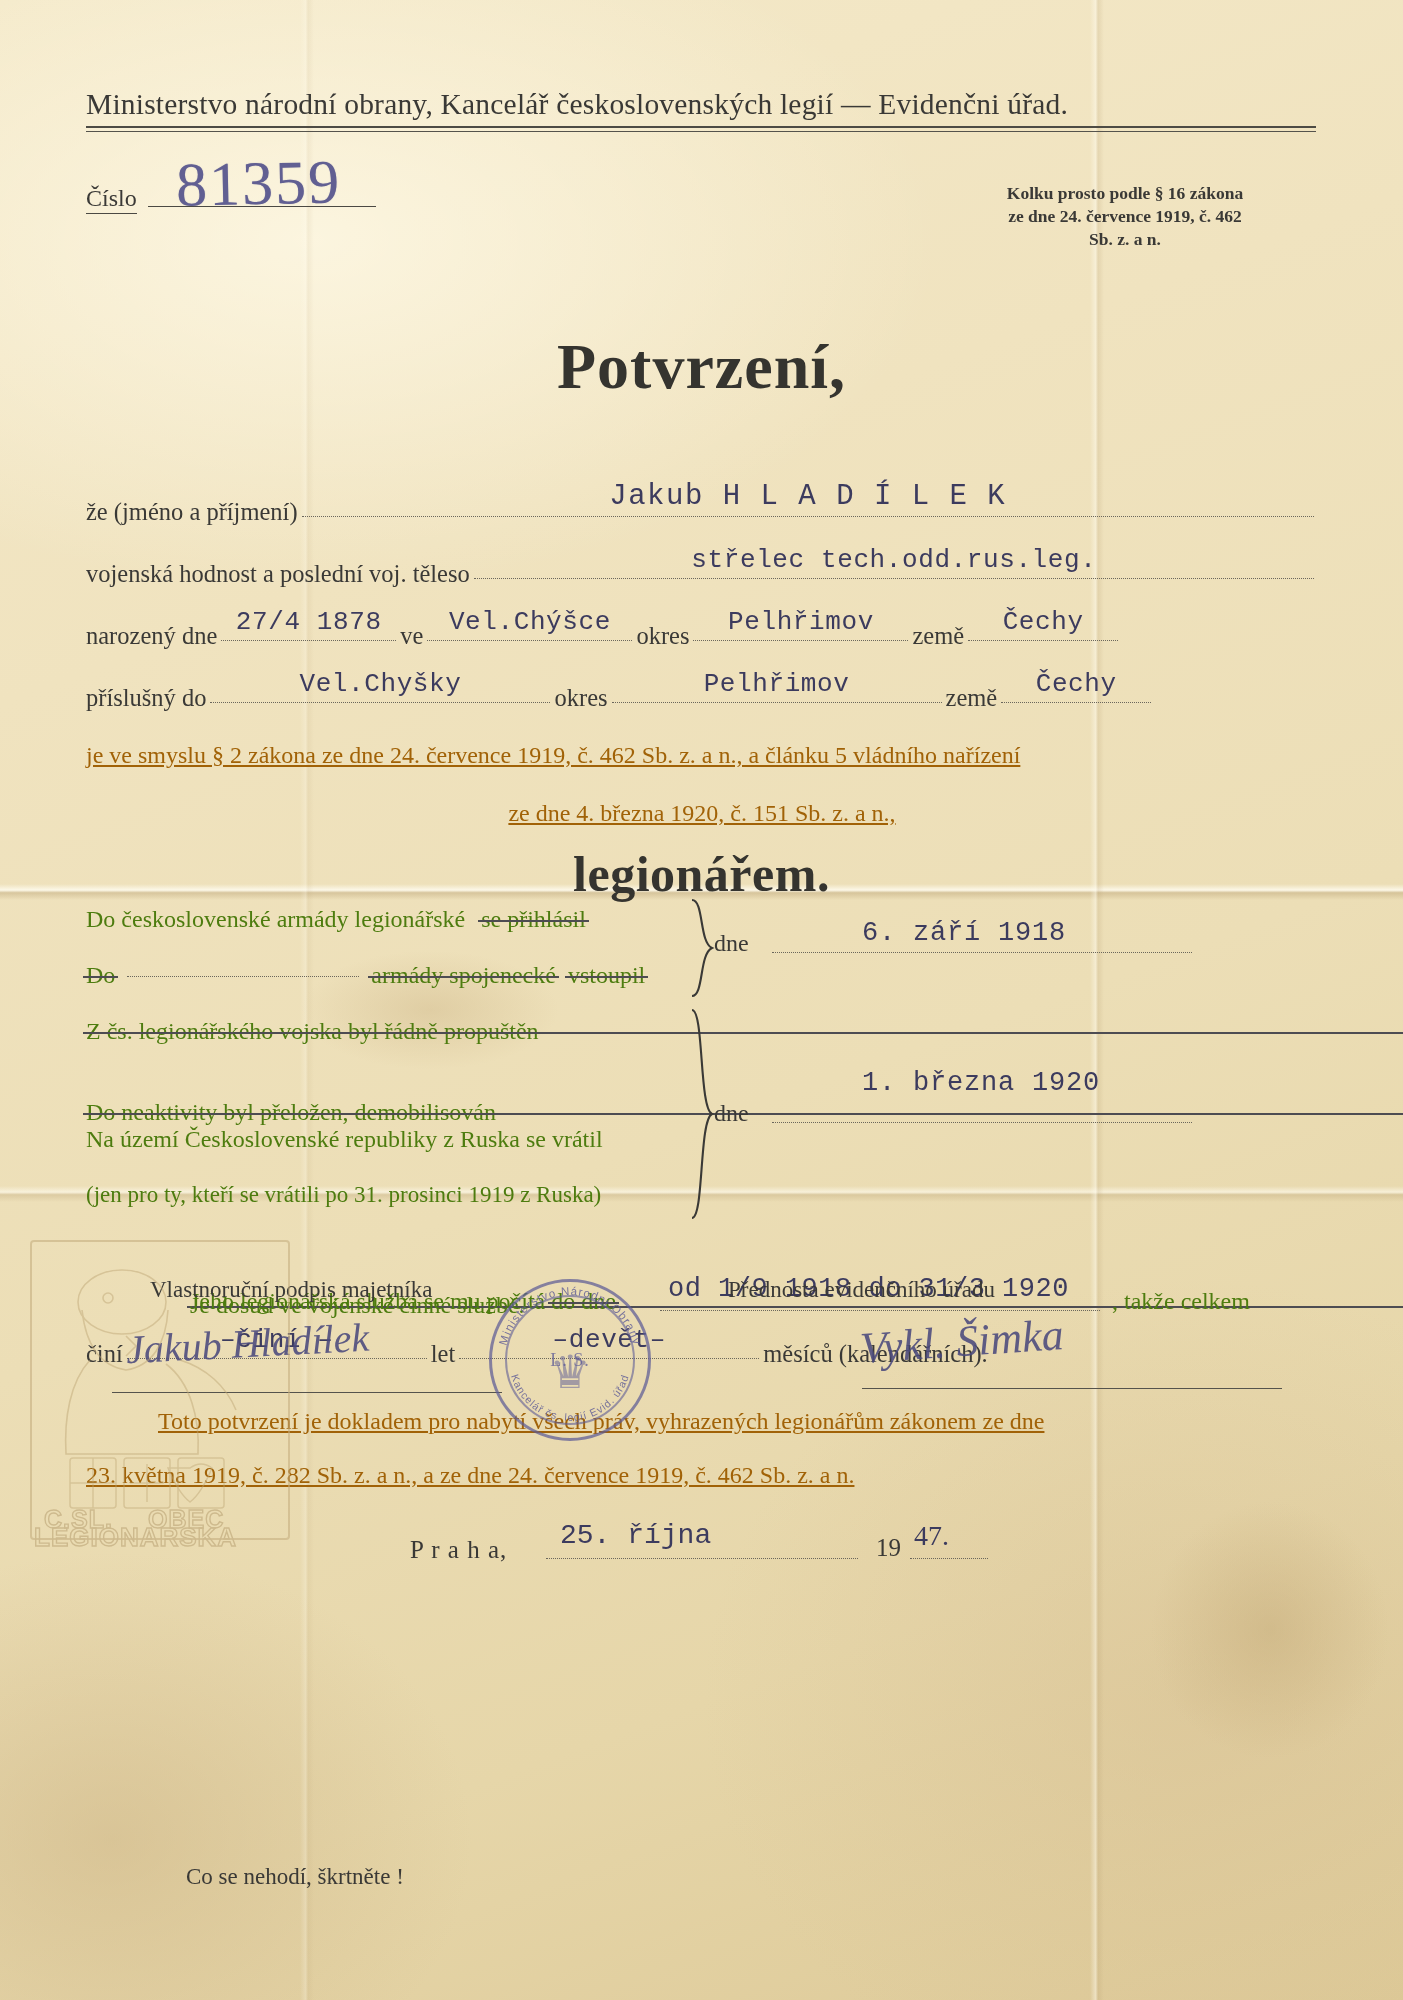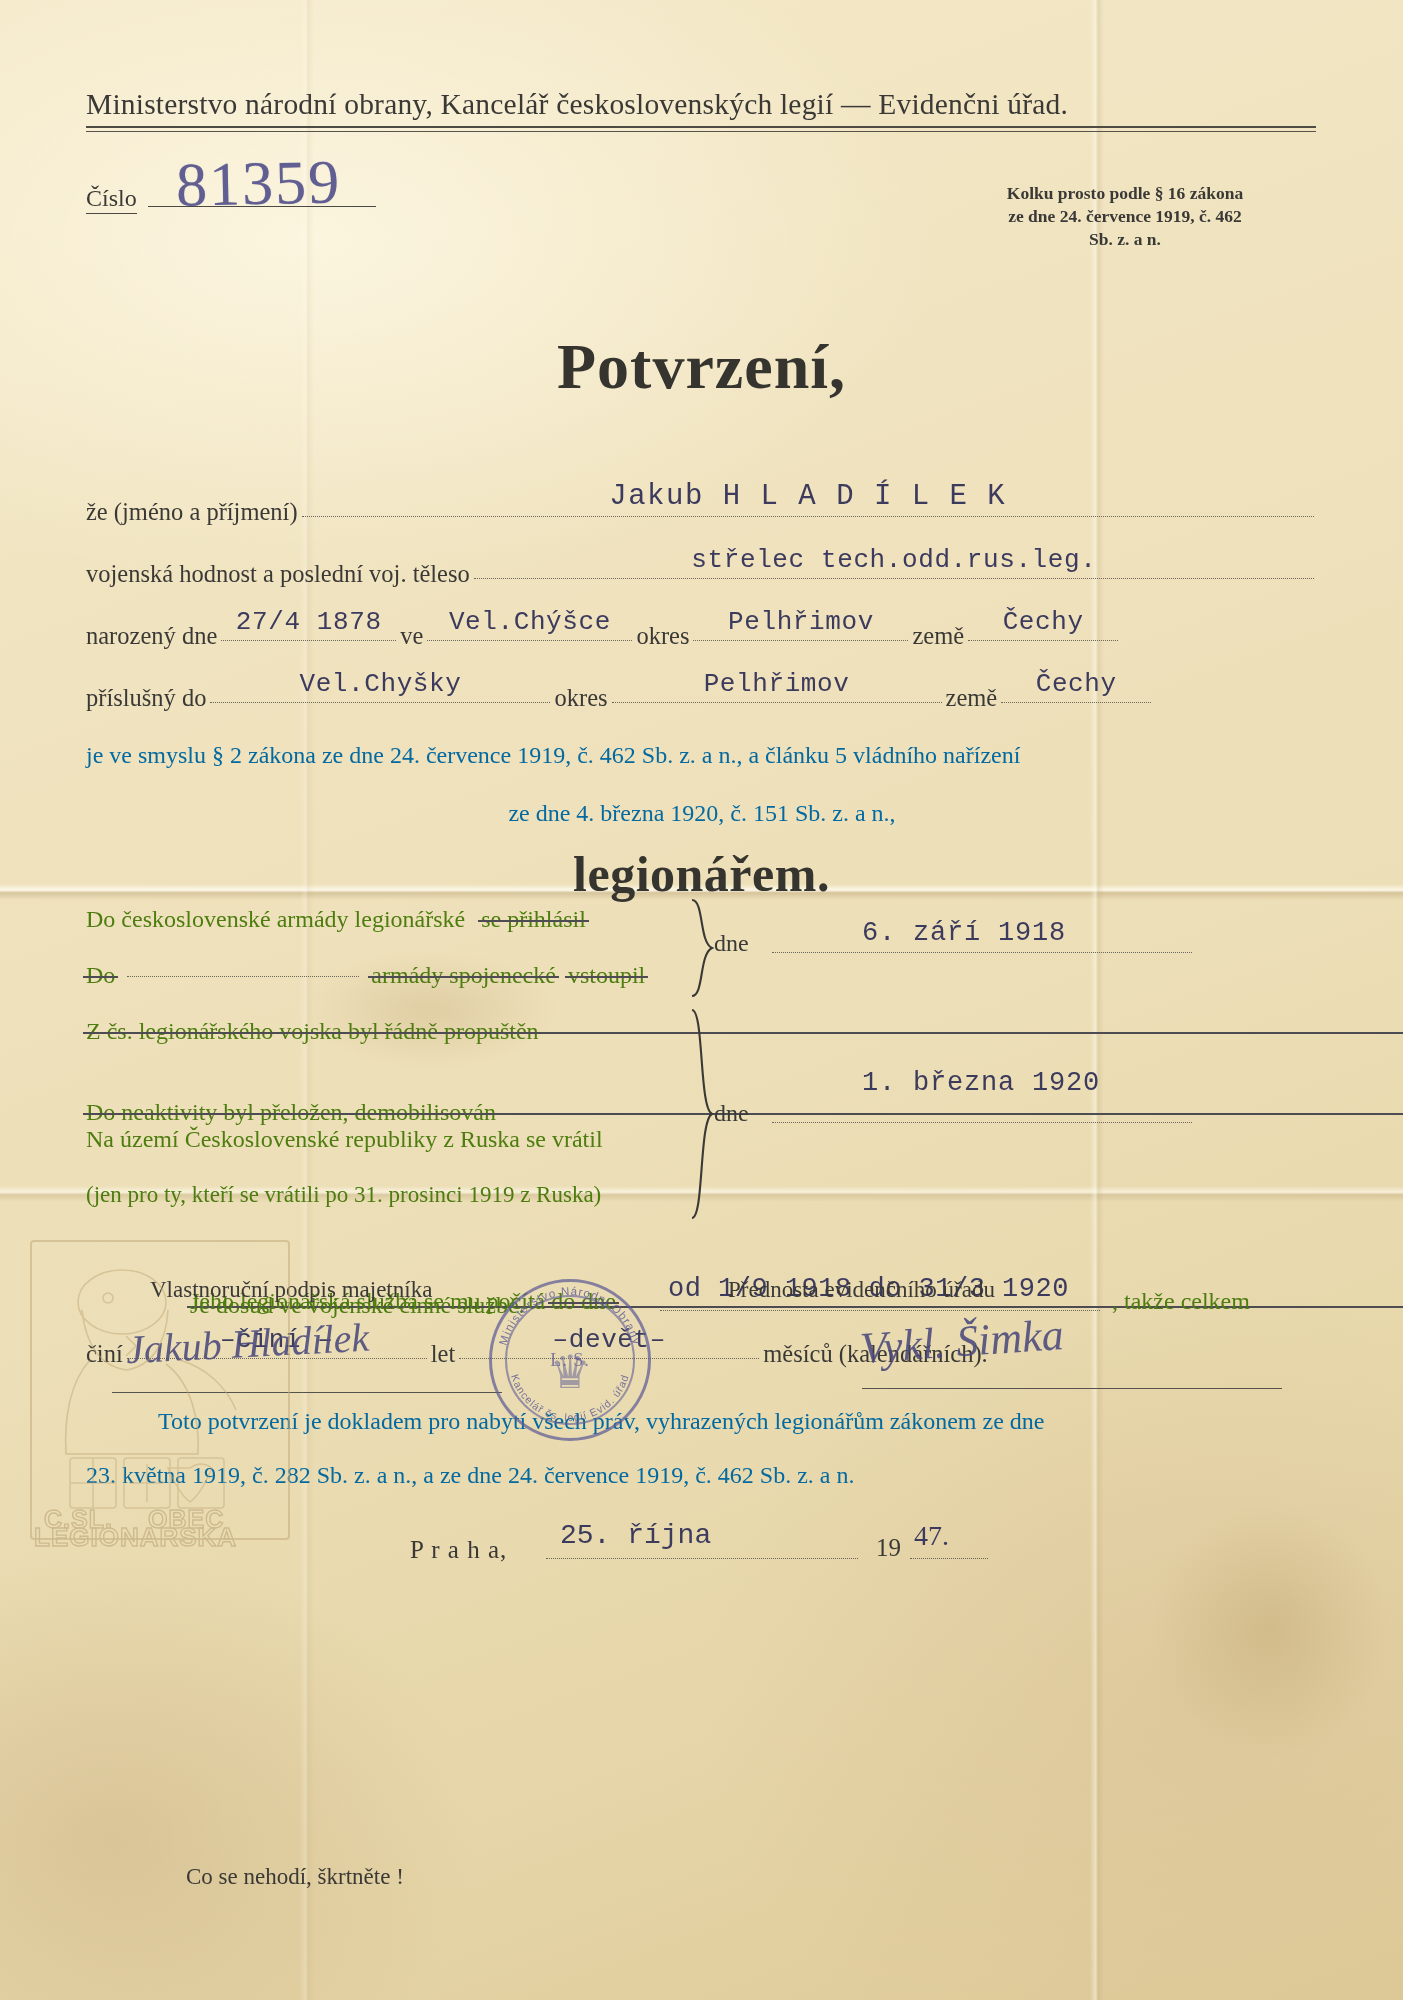--- a/index.html
+++ b/index.html
@@ -57,21 +57,21 @@
     display:flex;align-items:baseline;}
   .lbl{white-space:nowrap;}
   .dline{flex:1 1 auto;position:relative;height:22px;margin:0 4px;}
   .dline::after{content:"";position:absolute;left:0;right:0;bottom:3px;
     border-bottom:1.6px dotted #6b675c;}
   .fill{position:absolute;left:0;right:0;bottom:7px;text-align:center;
     font-family:"Liberation Mono",monospace;font-size:26px;color:#3c3b5e;letter-spacing:.6px;
     white-space:nowrap;}
 
   
-  .para{position:absolute;left:86px;width:1232px;font-size:24px;color:#0369a1;text-align:center;}
+  .para{position:absolute;left:86px;width:1232px;font-size:24px;color:#a16207;text-align:center;text-decoration:underline;}
   .para.just{text-align:left;}
 
   #legionarem{position:absolute;left:0;right:0;top:845px;text-align:center;
     font-size:50px;font-weight:bold;color:#35342f;letter-spacing:.5px;}
 
   
   .sline{position:absolute;left:86px;font-size:24px;color:#4d7c0f;white-space:nowrap;}
   .strike{position:relative;}
   .strike::after{content:"";position:absolute;left:-3px;right:-3px;top:52%;
     border-top:2.4px solid #4d4c52;}

